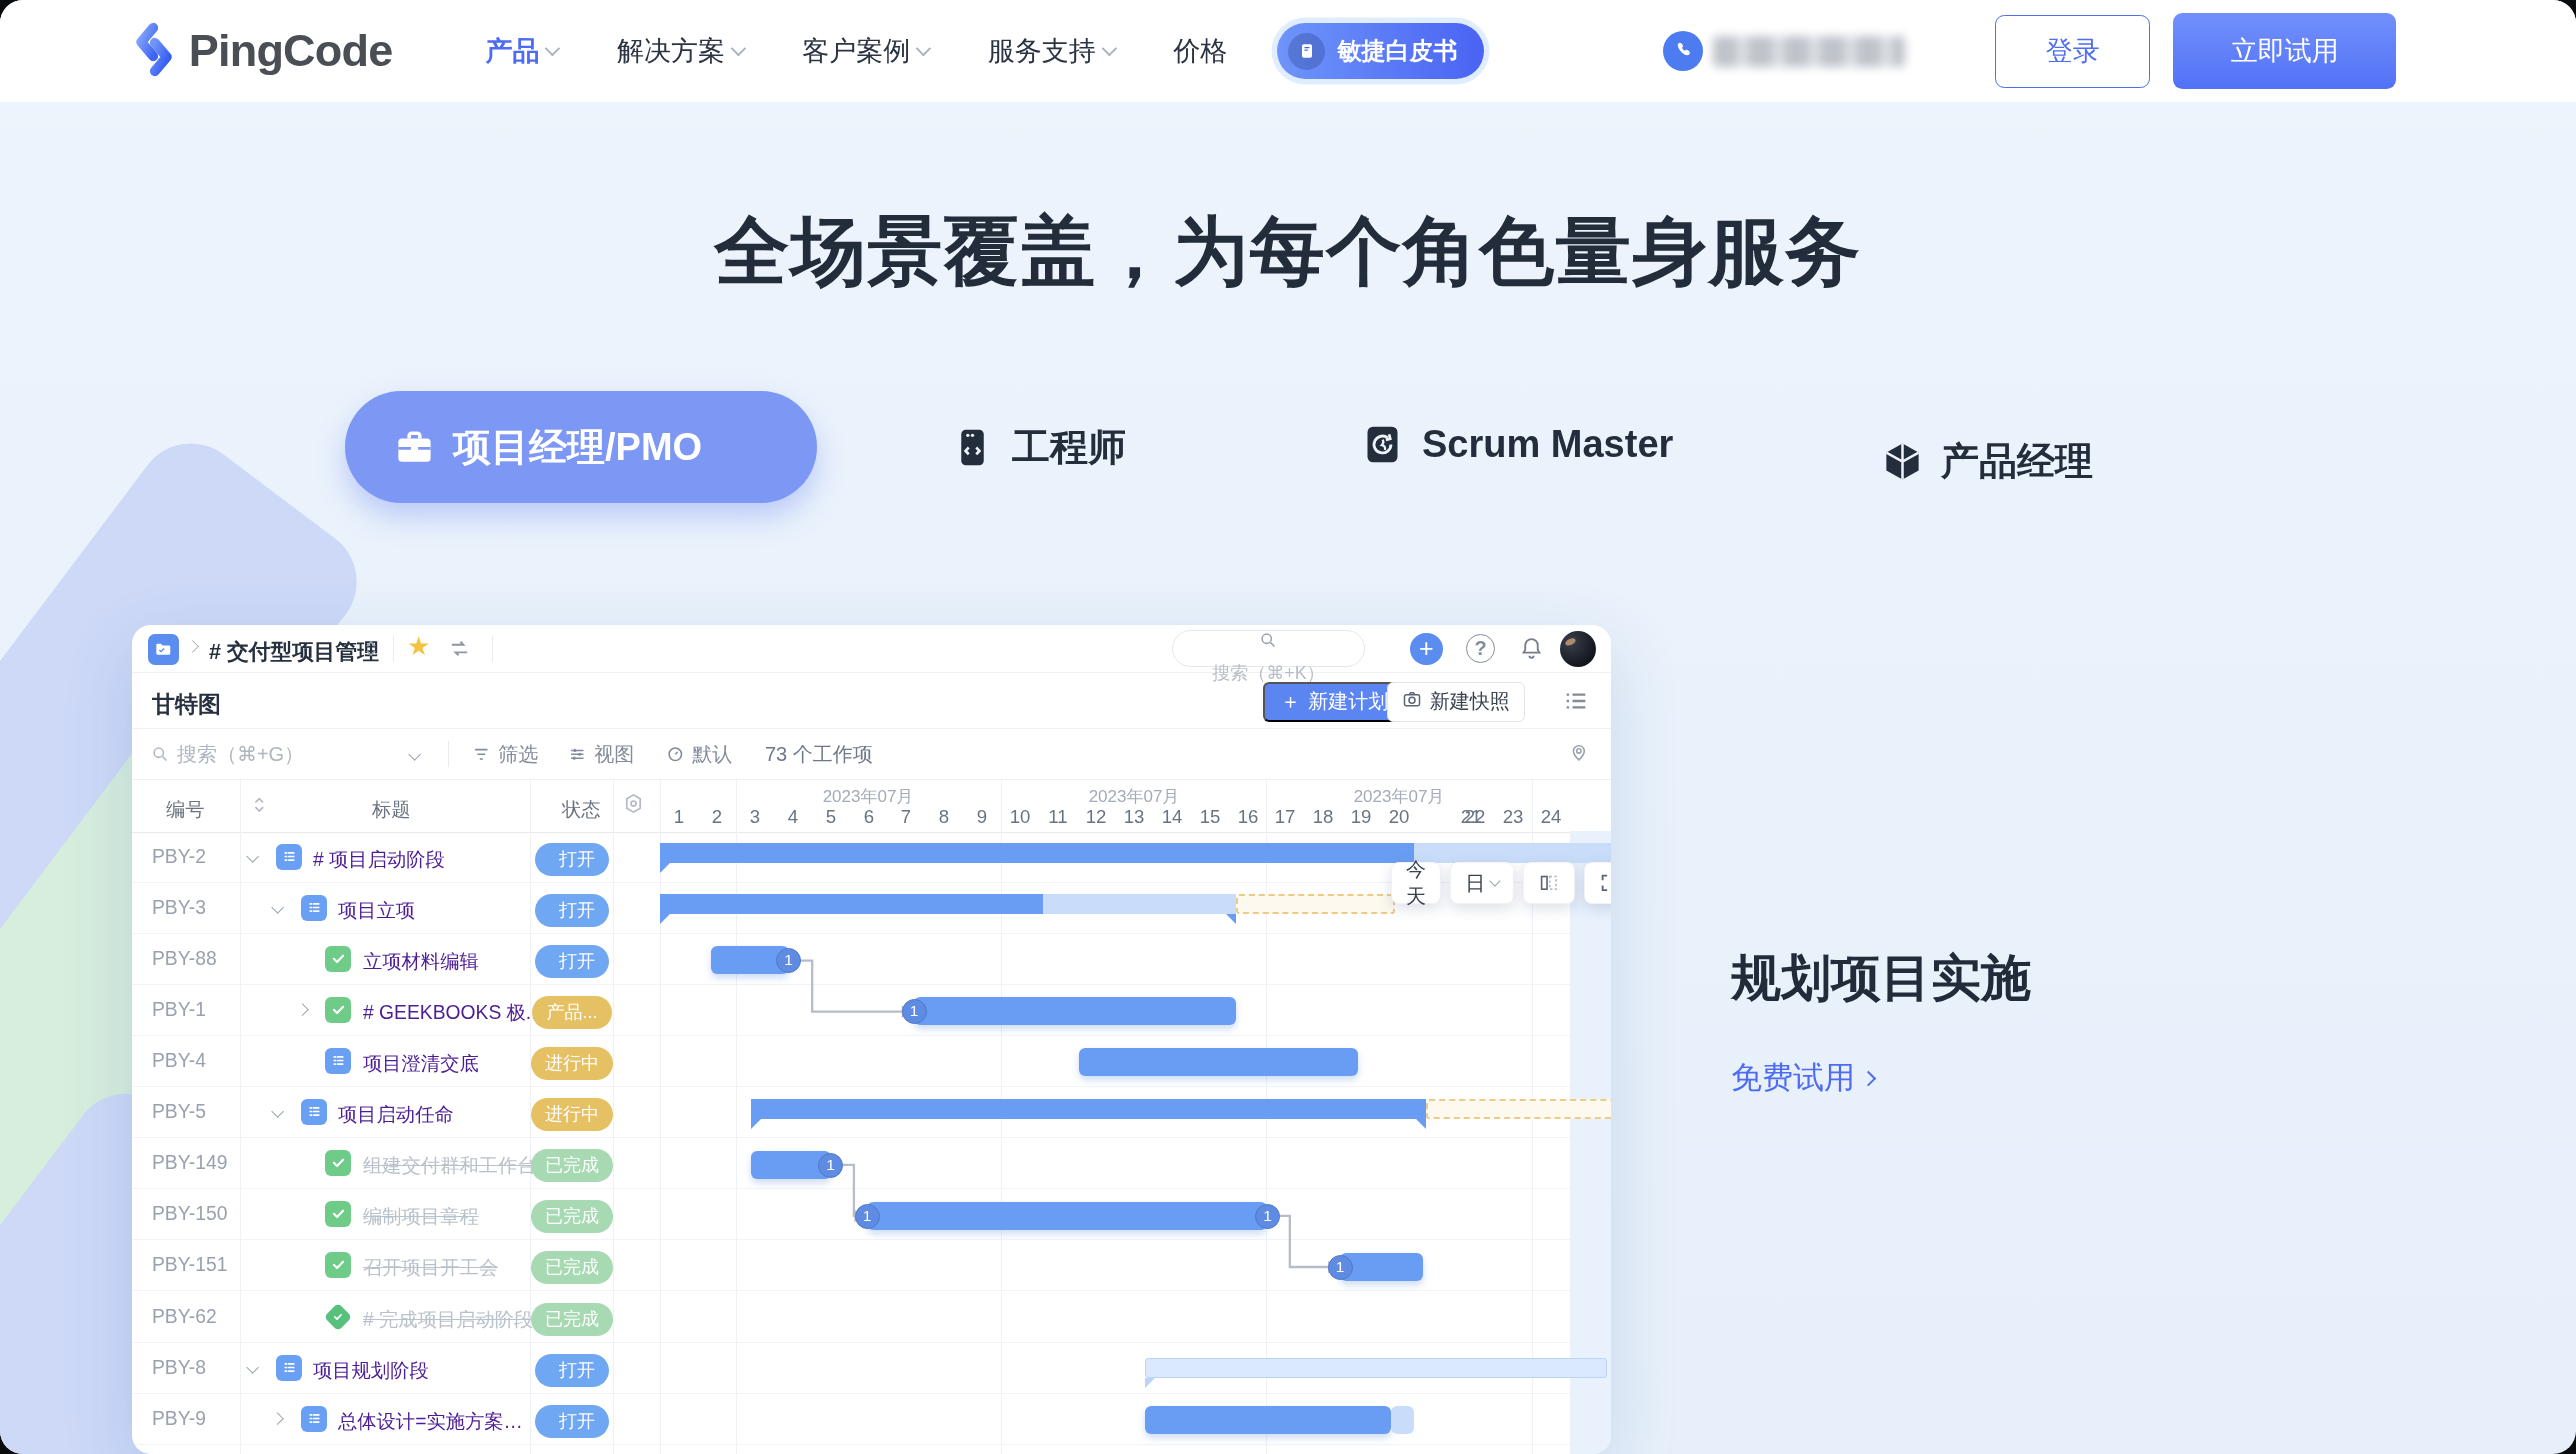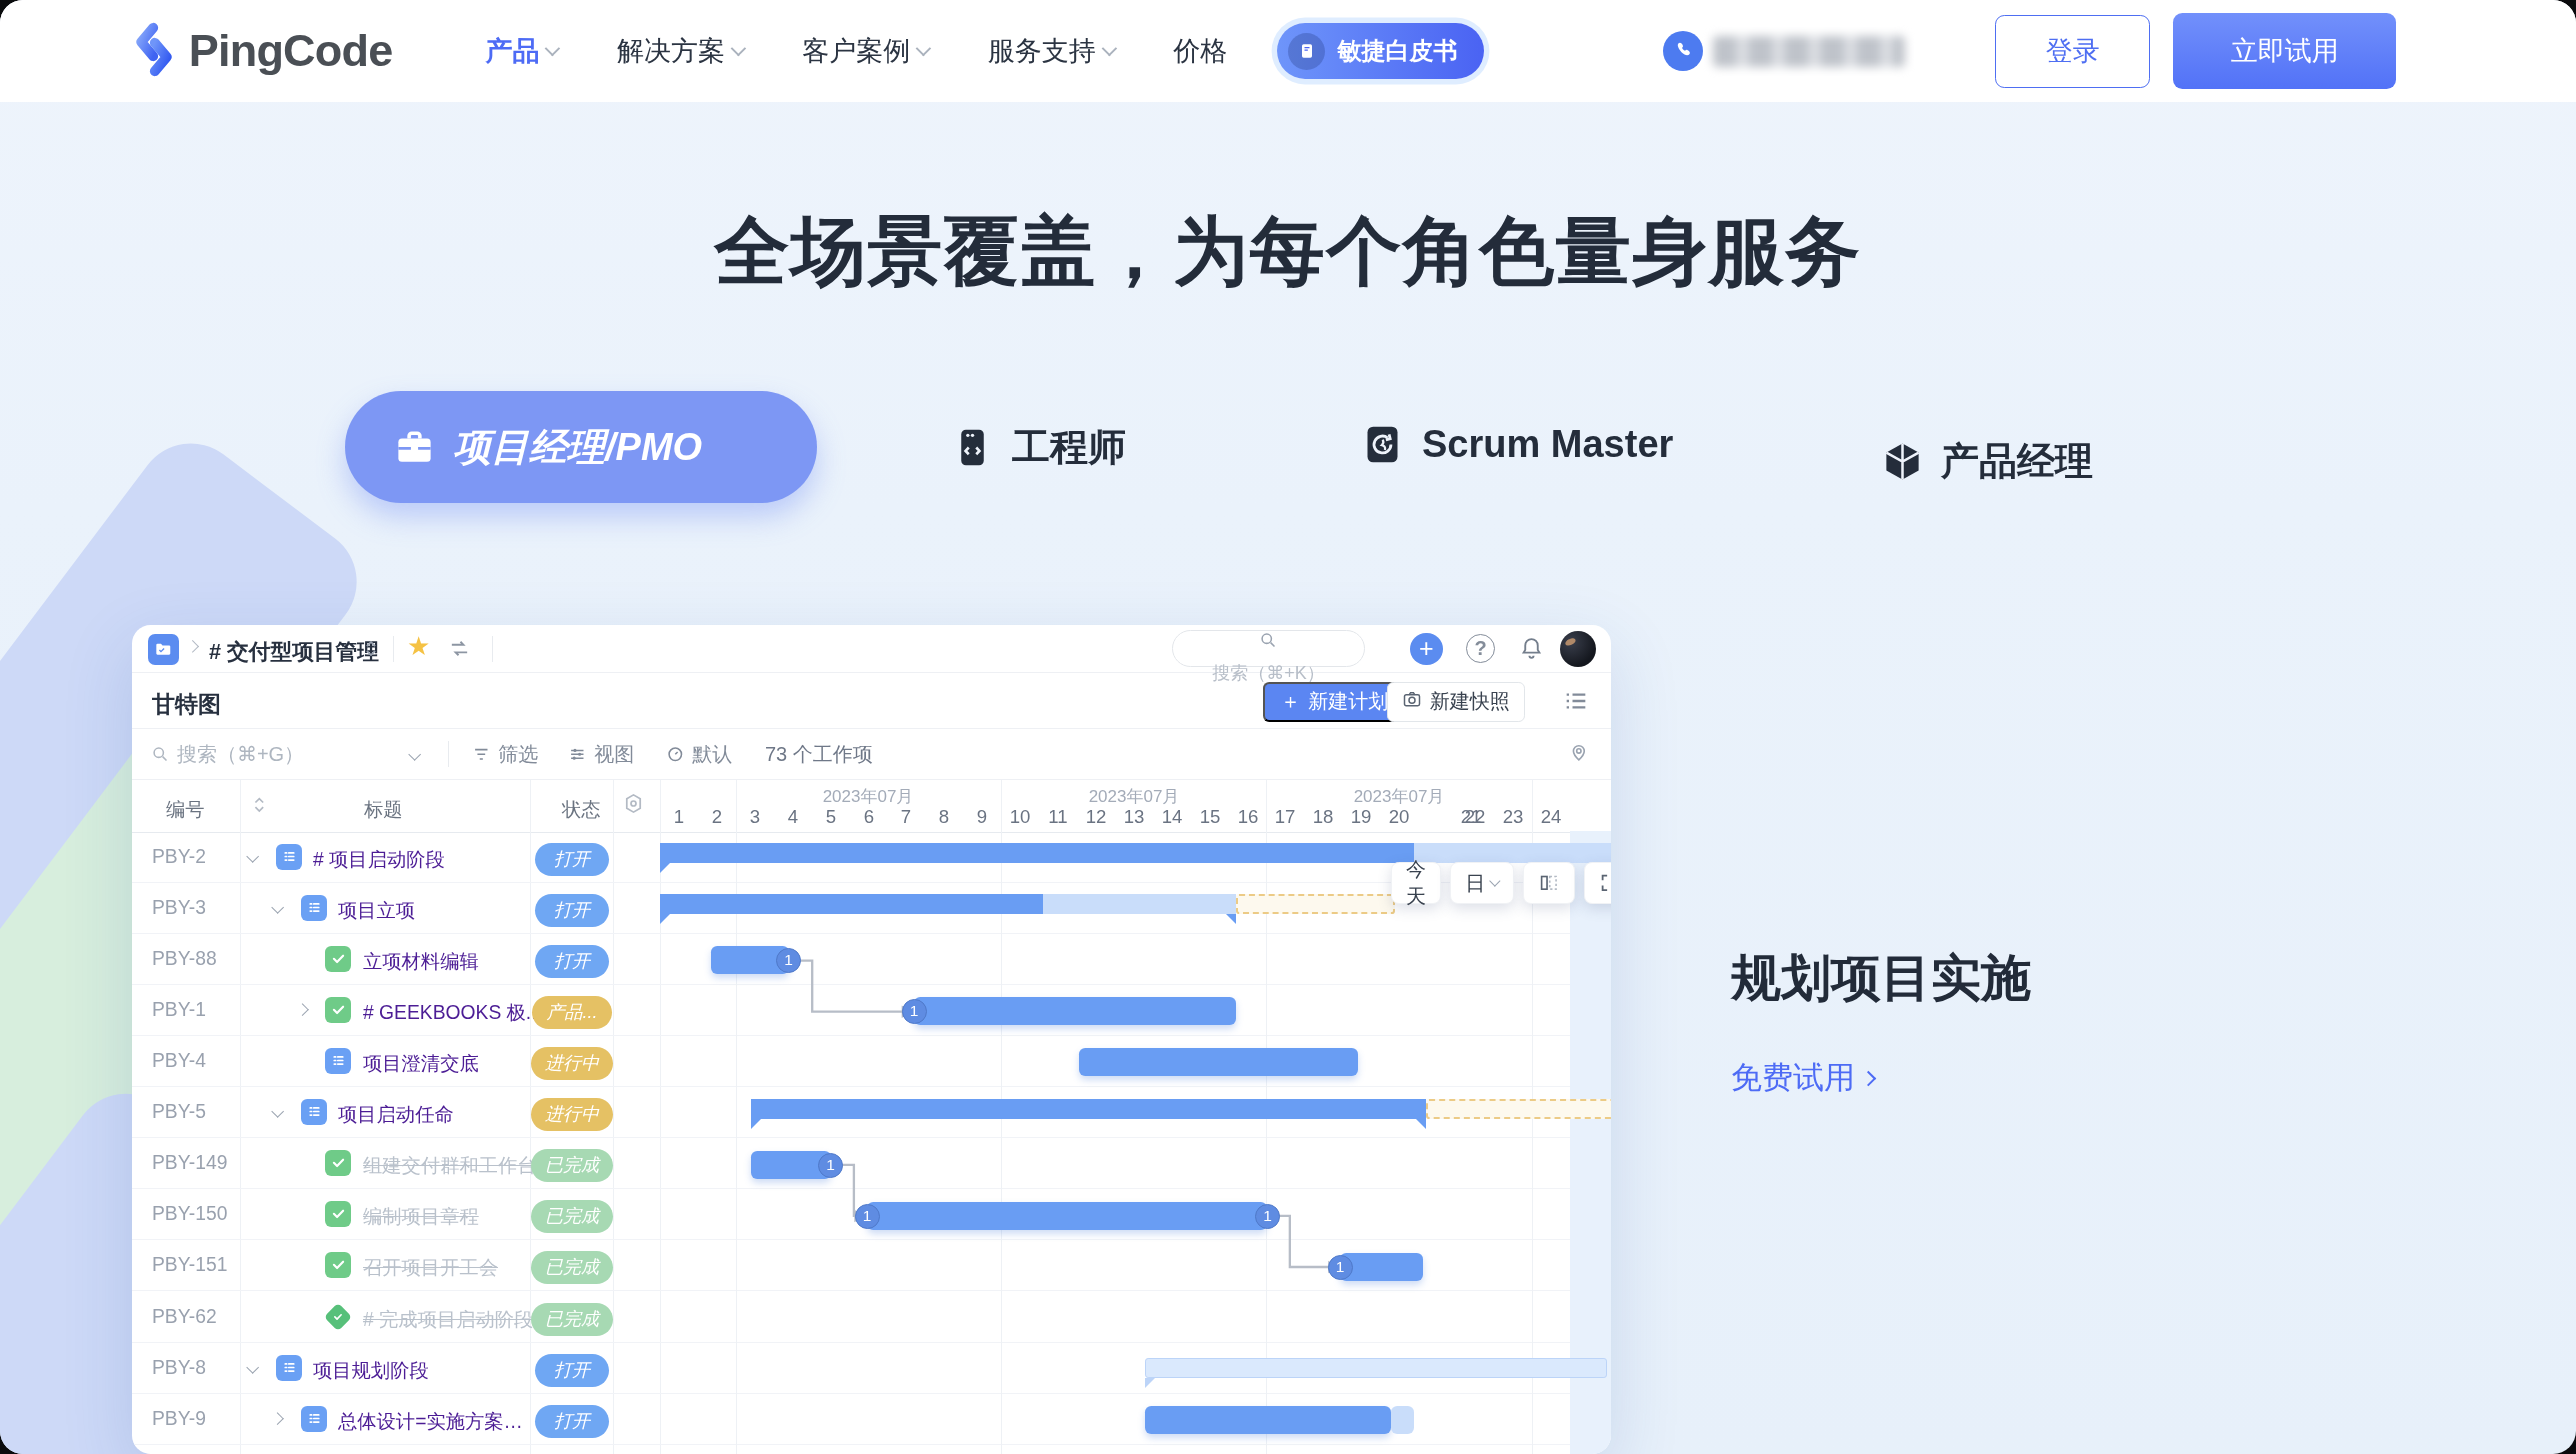--- a/index.html
+++ b/index.html
@@ -91,39 +91,39 @@
   .fb-search{left:18.6px;color:#aeb6c0;cursor:text;}
   .fb-chev{position:absolute;left:278px;top:21px;width:9.3px;height:9.3px;border-right:1.9px solid #9aa3b0;border-bottom:1.9px solid #9aa3b0;transform:rotate(45deg);cursor:pointer;}
   .fb-div{position:absolute;left:316px;top:12.4px;width:0.8px;height:26px;background:#e8ebef;}
   .fb-filter{left:340px;} .fb-view{left:436px;} .fb-default{left:534px;}
   .fb-count{left:633px;color:#6f7888;cursor:default;}
   .fb-pin{position:absolute;left:1436px;top:12.4px;cursor:pointer;}
 
   
   .thead{position:absolute;left:0;top:155px;width:1479px;height:53px;border-bottom:0.8px solid #e6eaef;text-align:center;}
   .th{position:absolute;font-size:19.3px;color:#6a7380;top:15.5px;}
-  .th-id{left:34px;} .th-title{left:232px;} .th-status{left:430px;}
+  .th-id{left:34px;} .th-title{left:240px;} .th-status{left:430px;}
   .th-sort{position:absolute;left:118px;top:14px;}
   .th-nut{position:absolute;left:490px;top:12.4px;}
   .colline{position:absolute;top:155px;width:0.8px;height:675px;background:#eef1f5;z-index:1;}
   .rows{position:absolute;left:0;top:207px;width:1479px;z-index:1;}
   .trow{position:absolute;left:0;width:1479px;height:51px;border-bottom:0.8px solid #f1f3f7;}
   .row-id{position:absolute;left:20px;top:14px;font-size:19.3px;color:#99a1ae;}
   .row-chev{position:absolute;top:20px;width:9.3px;height:9.3px;border-right:1.9px solid #9aa3b0;border-bottom:1.9px solid #9aa3b0;cursor:pointer;}
   .row-chev.down{transform:rotate(45deg);}
   .row-chev.right{transform:rotate(-45deg);}
   .row-icon{position:absolute;top:11.6px;width:26px;height:26px;border-radius:6.2px;display:flex;align-items:center;justify-content:center;}
   .row-icon.story{background:#6aa0f4;}
   .row-icon.task{background:#6fcb88;}
   .row-icon.milestone{background:transparent;}
   .row-icon.milestone .dia{width:20px;height:20px;background:#57c07a;border-radius:4.6px;transform:rotate(45deg);display:flex;align-items:center;justify-content:center;}
   .row-title{position:absolute;top:14px;font-size:19.3px;color:#4c1d95;white-space:nowrap;max-width:193px;overflow:hidden;text-overflow:ellipsis;}
   .row-title.done{color:#b9c1cb;text-decoration:line-through;}
   .row-status{position:absolute;left:398px;width:84px;top:10.8px;display:flex;justify-content:center;}
-  .pill{min-width:74px;padding:4.6px 14px;border-radius:773px;color:#fff;font-size:18px;text-align:center;white-space:nowrap;font-style:italic;}
+  .pill{min-width:74px;padding:4.6px 14px;border-radius:773px;color:#fff;font-size:18px;text-align:right;white-space:nowrap;}
 
   
   .gantt{position:absolute;left:528px;top:155px;width:951px;height:675px;overflow:hidden;z-index:2;}
   .g-month{position:absolute;top:4.6px;width:186px;margin-left:-93px;text-align:center;font-size:17px;color:#a3abb8;white-space:nowrap;}
   .g-day{position:absolute;top:26px;width:38px;text-align:center;font-size:18.6px;color:#6a7382;}
   .g-vline{position:absolute;top:0;width:0.8px;height:675px;background:#eef1f5;}
   .g-today{position:absolute;top:51px;height:624px;background:#e8f1fc;}
   .g-conn{position:absolute;left:0;top:53px;}
   .gbar{position:absolute;height:20px;}
   .seg{position:absolute;top:0;height:100%;}

